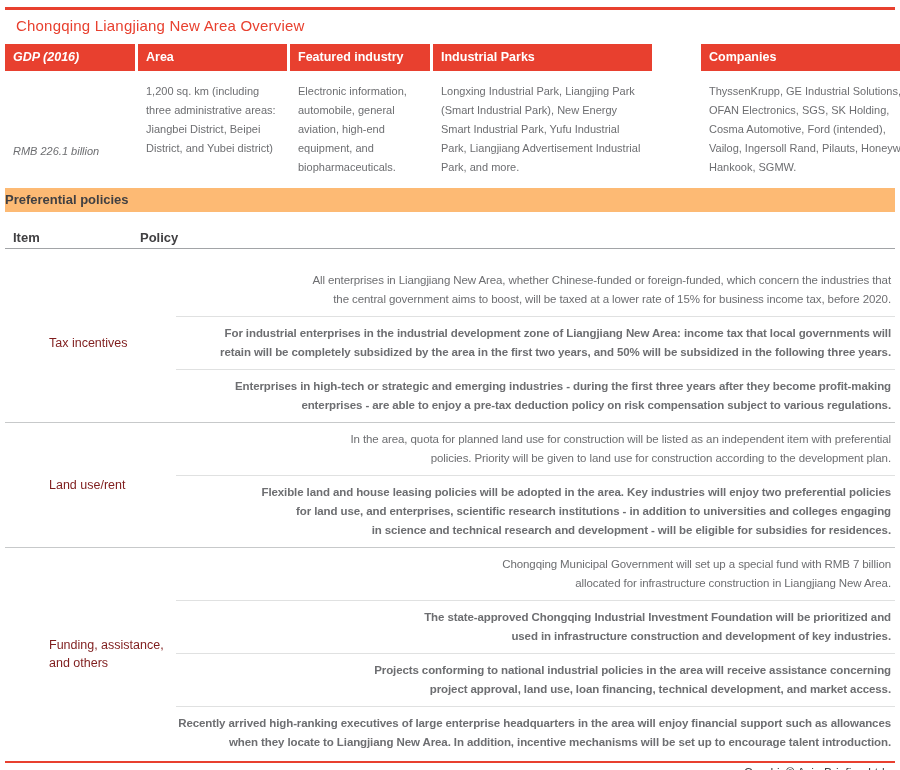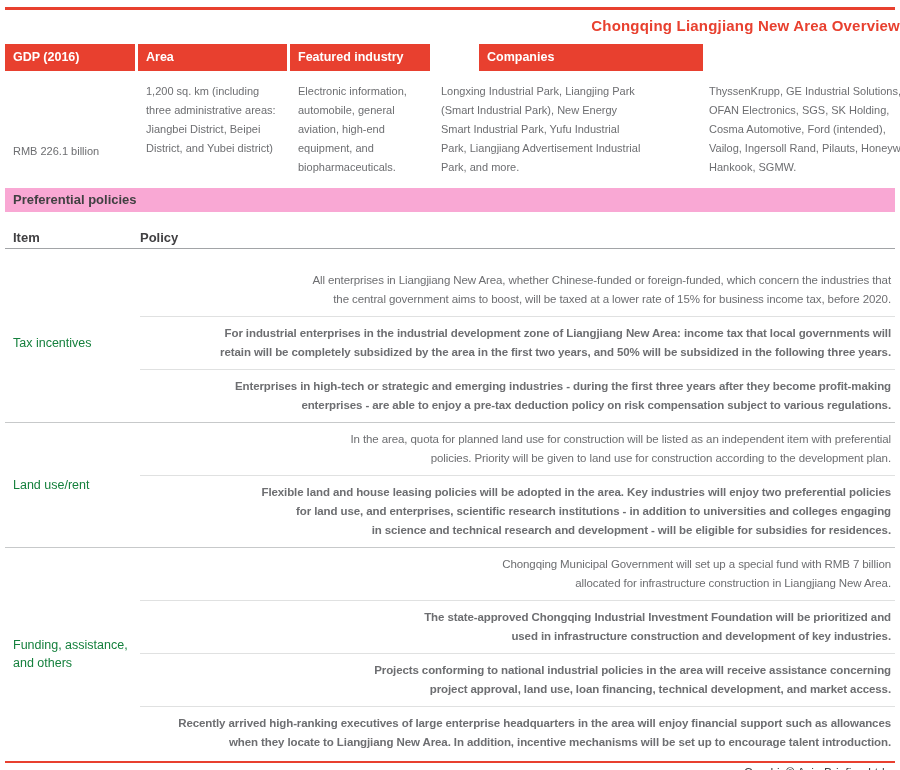--- a/index.html
+++ b/index.html
@@ -5,55 +5,55 @@
   * { box-sizing: border-box; margin: 0; padding: 0; }
   html { background: #ffffff; }
   body {
     width: 900px; height: 770px; overflow: hidden;
     background: #ffffff; position: relative;
     font-family: "Liberation Sans", sans-serif;
     color: #6d6e71;
   }
   .top-rule { margin: 7px 5px 0 5px; height: 3px; background: #e8402f; }
   .title {
-    margin: 6px 0 8px 4px; text-align: right;
-    font-size: 15px; font-weight: bold; color: #e8402f; letter-spacing: .2px;
+    margin: 6px 0 8px 16px; text-align: left;
+    font-size: 15px; font-weight: normal; color: #e8402f; letter-spacing: .2px;
     line-height: 20px;
   }
   .ov-row { display: flex; gap: 3px; margin: 0 5px; }
   .ov-cell { flex: none; }
-  .c0 { width: 130px; } .c1 { width: 149px; } .c2 { width: 140px; }
+  .c0 { width: 130px; font-style: italic; } .c1 { width: 149px; } .c2 { width: 140px; }
   .c3 { width: 219px; } .c4 { width: 224px; margin-left: 46px; }
   .ov-head .ov-cell {
     background: #e8402f; color: #ffffff; font-weight: bold; font-size: 12.5px;
     height: 27px; line-height: 27px; padding-left: 8px;
     white-space: nowrap; overflow: hidden;
   }
   .ov-body { height: 117px; }
   .ov-body .ov-cell {
     font-size: 11px; line-height: 19px; color: #6d6e71;
     padding: 11px 6px 0 8px;
   }
   .ov-body .gdp-cell { display: flex; align-items: center; padding-top: 0; margin-top: 44px; }
   .band {
-    margin: 0 5px; height: 24px; background: #f9a8d4;
-    line-height: 24px; padding-left: 8px;
+    margin: 0 5px; height: 24px; background: #fdba74;
+    line-height: 24px; 
     font-size: 13px; font-weight: bold; color: #414042;
   }
   .ph-row {
     display: flex; align-items: center; height: 22px; margin: 15px 5px;
     border-bottom: 1px solid #a2a4a7;
     font-size: 13px; font-weight: bold; color: #414042;
   }
   .item-col { flex: none; width: 135px; padding-left: 8px; }
   .group { display: flex; margin: 0 5px; }
   .group-divided { border-bottom: 1px solid #c7c9ca; }
   .item-label {
     display: flex; align-items: center;
-    font-size: 12.5px; color: #15803d; white-space: pre-line; line-height: 18px;
+    font-size: 12.5px; color: #7f1d1d; white-space: pre-line; line-height: 18px; margin-left: 36px;
   }
   .policies { flex: 1; min-width: 0; text-align: right; }
   .policy {
     padding: 7px 4px 7px 0;
     font-size: 11.5px; letter-spacing: -0.1px; line-height: 19px;
     color: #6d6e71; white-space: pre-line;
   }
   .policy + .policy { border-top: 1px solid #e0e1e1; font-weight: bold; }
   .foot-rule { margin: 2px 5px 0 5px; height: 2px; background: #e8402f; }
   .credit {
@@ -82,20 +82,21 @@
 </div>
 
 <div class="top-rule"></div>
 
 <h1 class="title">Chongqing Liangjiang New Area Overview</h1>
 
 <div class="ov-row ov-head">
   <div class="ov-cell c0">GDP (2016)</div>
   <div class="ov-cell c1">Area</div>
   <div class="ov-cell c2">Featured industry</div>
+  <div class="ov-cell c3">Industrial Parks</div>
   <div class="ov-cell c4">Companies</div>
 </div>
 
 <div class="ov-row ov-body">
   <div class="ov-cell c0 gdp-cell">RMB 226.1 billion</div>
   <div class="ov-cell c1">1,200 sq. km (including three administrative areas: Jiangbei District, Beipei District, and Yubei district)</div>
   <div class="ov-cell c2">Electronic information, automobile, general aviation, high-end equipment, and biopharmaceuticals.</div>
   <div class="ov-cell c3">Longxing Industrial Park, Liangjing Park (Smart Industrial Park), New Energy Smart Industrial Park, Yufu Industrial Park, Liangjiang Advertisement Industrial Park, and more.</div>
   <div class="ov-cell c4">ThyssenKrupp, GE Industrial Solutions, OFAN Electronics, SGS, SK Holding, Cosma Automotive, Ford (intended), Vailog, Ingersoll Rand, Pilauts, Honeywell, Hankook, SGMW.</div>
 </div>

